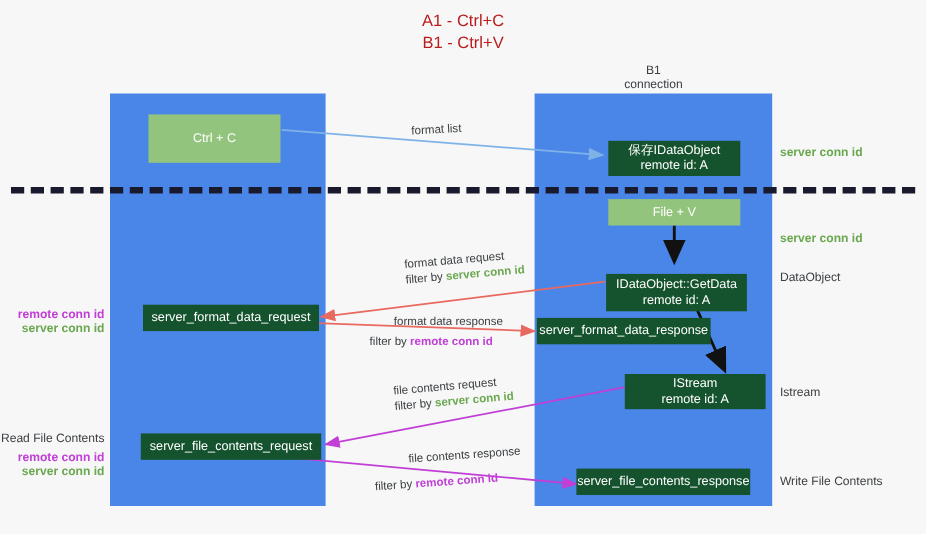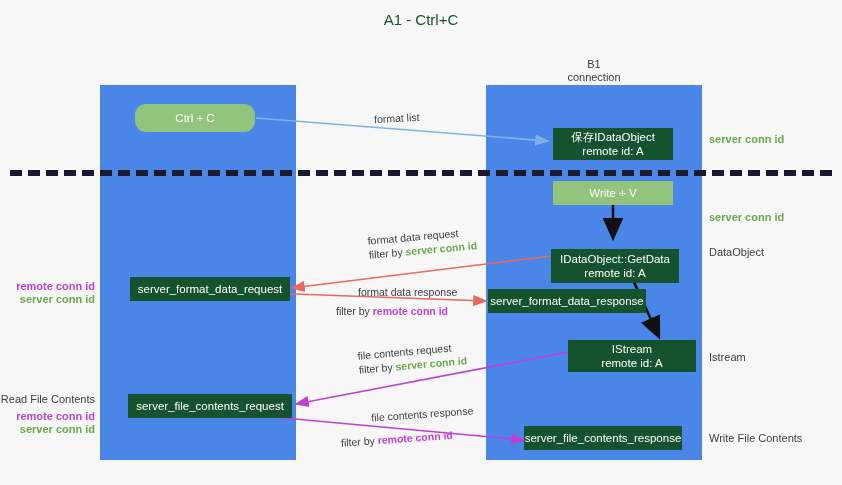--- a/index.html
+++ b/index.html
@@ -20,21 +20,21 @@
     inset: 0;
   }
   .abs { position: absolute; }
 
   
   .title {
     left: 0; right: 0; top: 10px;
     text-align: center;
     font-size: 15px;
     line-height: 20px;
-    color: #14532d;
+    color: #b91c1c;
   }
 
   
   .lane-head {
     text-align: center;
     font-size: 11px;
     line-height: 13px;
     color: #3c4043;
     width: 200px;
   }
@@ -104,20 +104,21 @@
     pointer-events: none;
   }
 </style>
 </head>
 <body>
 
 <div class="stage">
 
   <div class="abs title">
     <div>A1 - Ctrl+C</div>
+    <div>B1 - Ctrl+V</div>
   </div>
 
   <div class="abs lane-head" style="left:494px; top:58px;">
     <div>B1</div>
     <div>connection</div>
   </div>
 
   <div class="abs lane lane-a"></div>
   <div class="abs lane lane-b"></div>
 
@@ -147,31 +148,31 @@
 
     <line x1="132" y1="288" x2="486" y2="301" stroke="#e8695f" stroke-width="1.6" marker-end="url(#ah-red)"></line>
 
     <line x1="568" y1="352" x2="296" y2="404" stroke="#c13fd6" stroke-width="1.6" marker-end="url(#ah-mag)"></line>
 
     <line x1="132" y1="404" x2="524" y2="440" stroke="#c13fd6" stroke-width="1.6" marker-end="url(#ah-mag)"></line>
   </svg>
 
   <div class="abs divider"></div>
 
-  <div class="abs box green" style="left:135px; top:104px; width:120px; height:28px;border-radius:11px;">
+  <div class="abs box green" style="left:135px; top:104px; width:120px; height:44px;">
     <span>Ctrl + C</span>
   </div>
 
   <div class="abs box orange" style="left:553px; top:128px; width:120px; height:32px;">
     <span>保存IDataObject</span>
     <span class="l2">remote id: A</span>
   </div>
 
   <div class="abs box green" style="left:553px; top:181px; width:120px; height:24px;">
-    <span>Write + V</span>
+    <span>File + V</span>
   </div>
 
   <div class="abs box orange" style="left:551px; top:249px; width:128px; height:34px;">
     <span>IDataObject::GetData</span>
     <span class="l2">remote id: A</span>
   </div>
 
   <div class="abs box orange" style="left:568px; top:340px; width:128px; height:32px;">
     <span>IStream</span>
     <span class="l2">remote id: A</span>

